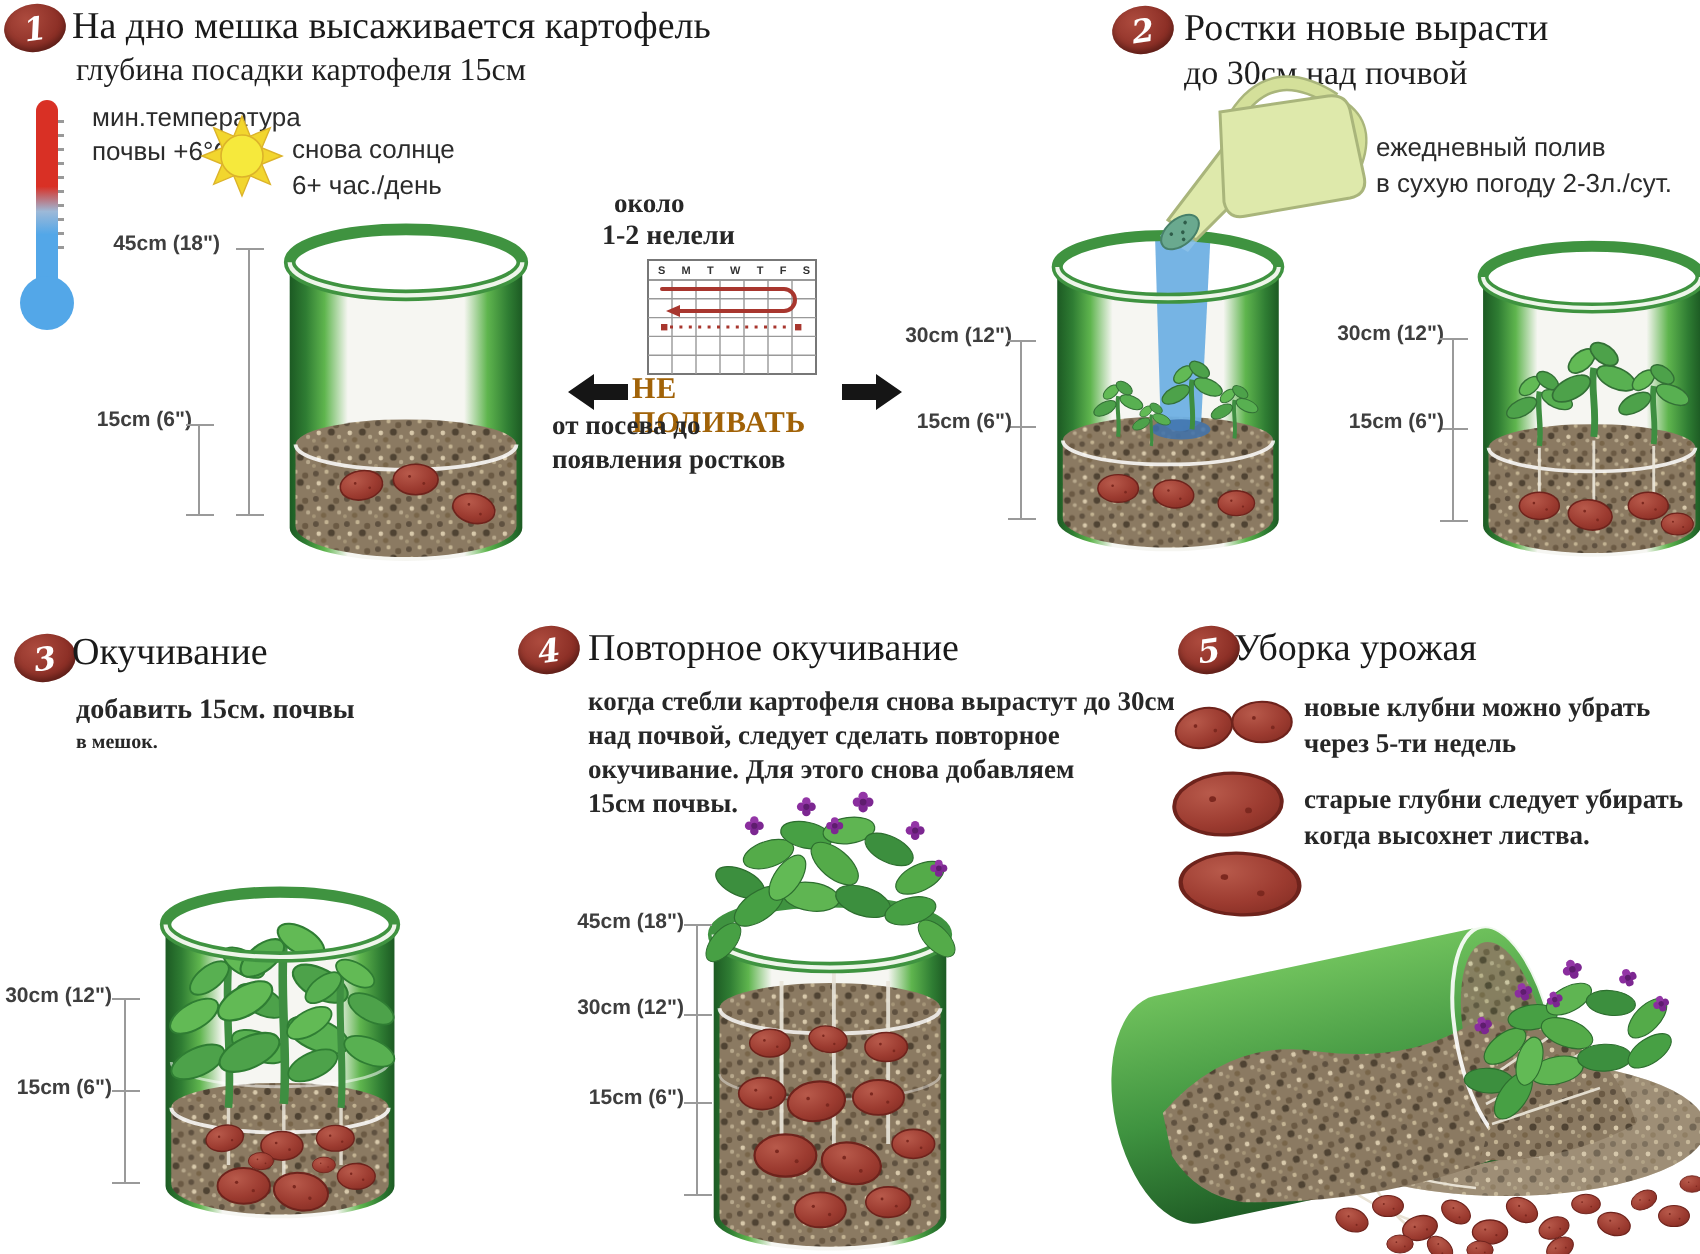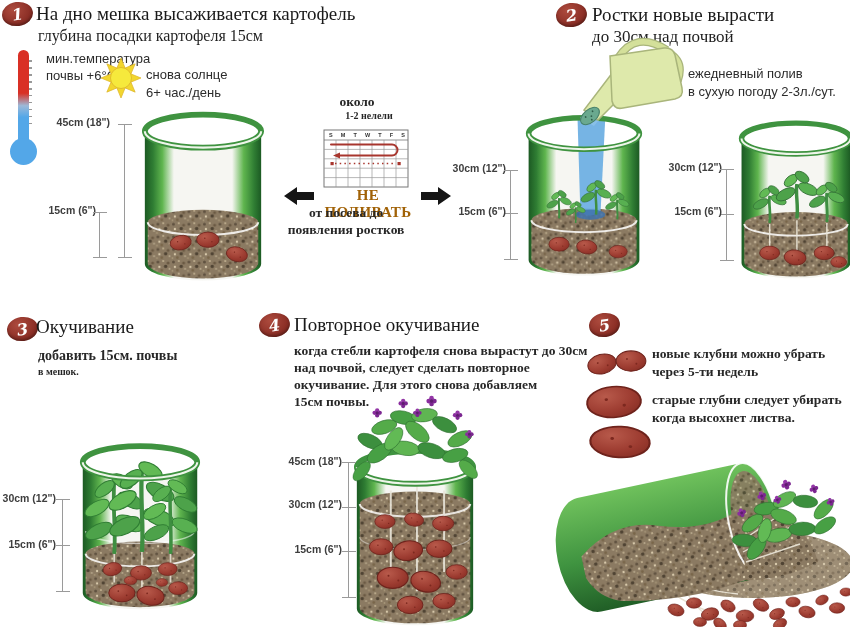--- a/index.html
+++ b/index.html
@@ -4,21 +4,21 @@
 <style>
   html,body{margin:0;padding:0;background:#fff}
   .canvas{position:relative;width:850px;height:627px;background:#fff;overflow:hidden;
           font-family:"Liberation Serif",serif}
   .abs{position:absolute}
   .title{font:19px/1.15 "Liberation Serif",serif;color:#1a1a1a;white-space:nowrap}
   .sub{font:16px/1.2 "Liberation Serif",serif;color:#1f1f1f;white-space:nowrap}
   .b{font:bold 13.5px/1.28 "Liberation Serif",serif;color:#272727;white-space:nowrap}
   .s{font:13px/1.3 "Liberation Sans",sans-serif;color:#2c2c2c;white-space:nowrap}
   .m{font:bold 10.5px/1 "Liberation Sans",sans-serif;color:#3e3e3e;text-align:right;white-space:nowrap}
-  .c{text-align:center}
+  .c{}
   .warn{font:bold 15px/1.1 "Liberation Serif",serif;color:#a16207;letter-spacing:.4px}
   .badge{position:absolute;width:31px;height:24px;border-radius:50%;
          background:radial-gradient(ellipse at 38% 30%,#ad4b3e,#8c2f26 62%,#6e221b);
          color:#fff;display:flex;align-items:center;justify-content:center;
          font:italic bold 16px "DejaVu Serif",serif;transform:rotate(-8deg);
          box-shadow:inset 0 -2px 3px rgba(0,0,0,.3)}
   .dim{position:absolute;width:0;border-left:1.5px solid #9a9a9a}
   .dim i{position:absolute;left:-7.5px;width:14px;height:0;border-top:1.5px solid #9a9a9a}
 </style>
 </head>
@@ -159,21 +159,21 @@
       <i style="top:0"></i>
       <i style="bottom:0"></i>
     </div>
   <div class="abs m" style="left:26px;top:205px;width:70px">15cm (6")</div>
   <div class="dim" style="left:99px;top:212px;height:46px">
       <i style="top:0"></i>
       <i style="bottom:0"></i>
     </div>
 
   <div class="abs b c" style="left:307px;top:93px;width:100px">около</div>
-  <div class="abs b c" style="left:319px;top:110px;width:100px;font-size:10px">1-2 нелели</div>
+  <div class="abs b c" style="left:301px;top:110px;width:100px;font-size:14px">1-2 нелели</div>
   <svg class="abs" style="left:322px;top:128px" width="88" height="62" viewBox="0 0 88 62">
     <rect x="2" y="2" width="84" height="57" fill="#fff" stroke="#777" stroke-width="1"></rect>
     <text x="45" y="9" text-anchor="middle" textLength="76" lengthAdjust="spacing" font-size="5.5" font-weight="bold" fill="#333" font-family="Liberation Sans, sans-serif">S M T W T F S</text>
     <line x1="2" y1="12" x2="86" y2="12" stroke="#777" stroke-width="0.8"></line>
     <g stroke="#999" stroke-width="0.7">
       <line x1="14" y1="12" x2="14" y2="59"></line>
         <line x1="26" y1="12" x2="26" y2="59"></line>
       <line x1="38" y1="12" x2="38" y2="59"></line>
         <line x1="50" y1="12" x2="50" y2="59"></line>
       <line x1="62" y1="12" x2="62" y2="59"></line>
@@ -352,20 +352,21 @@
       <i style="top:45px"></i>
       <i style="top:89px"></i>
       <i style="bottom:0"></i>
     </div>
   <div class="abs m" style="left:272px;top:499px;width:70px">30cm (12")</div>
   <div class="abs m" style="left:272px;top:544px;width:70px">15cm (6")</div>
 
   <div class="badge" style="left:589px;top:313px">
       <span>5</span>
     </div>
+  <div class="abs title big" style="left:617px;top:314px">Уборка урожая</div>
   <div class="abs b" style="left:652px;top:345px">новые клубни можно убрать</div>
   <div class="abs b" style="left:652px;top:363px">через 5-ти недель</div>
   <div class="abs b" style="left:652px;top:391px">старые глубни следует убирать</div>
   <div class="abs b" style="left:652px;top:409px">когда высохнет листва.</div>
 
   <svg class="abs" style="left:570px;top:336px" width="100" height="126" viewBox="0 0 100 126">
     <use href="#potato" transform="translate(32,28) scale(1.3) rotate(-14)"></use>
     <use href="#potato" transform="translate(61,25) scale(1.35)"></use>
     <use href="#potato" transform="translate(44,66) scale(2.45,2.05) rotate(-6)"></use>
     <use href="#potato" transform="translate(50,106) scale(2.7,2.05) rotate(4)"></use>

